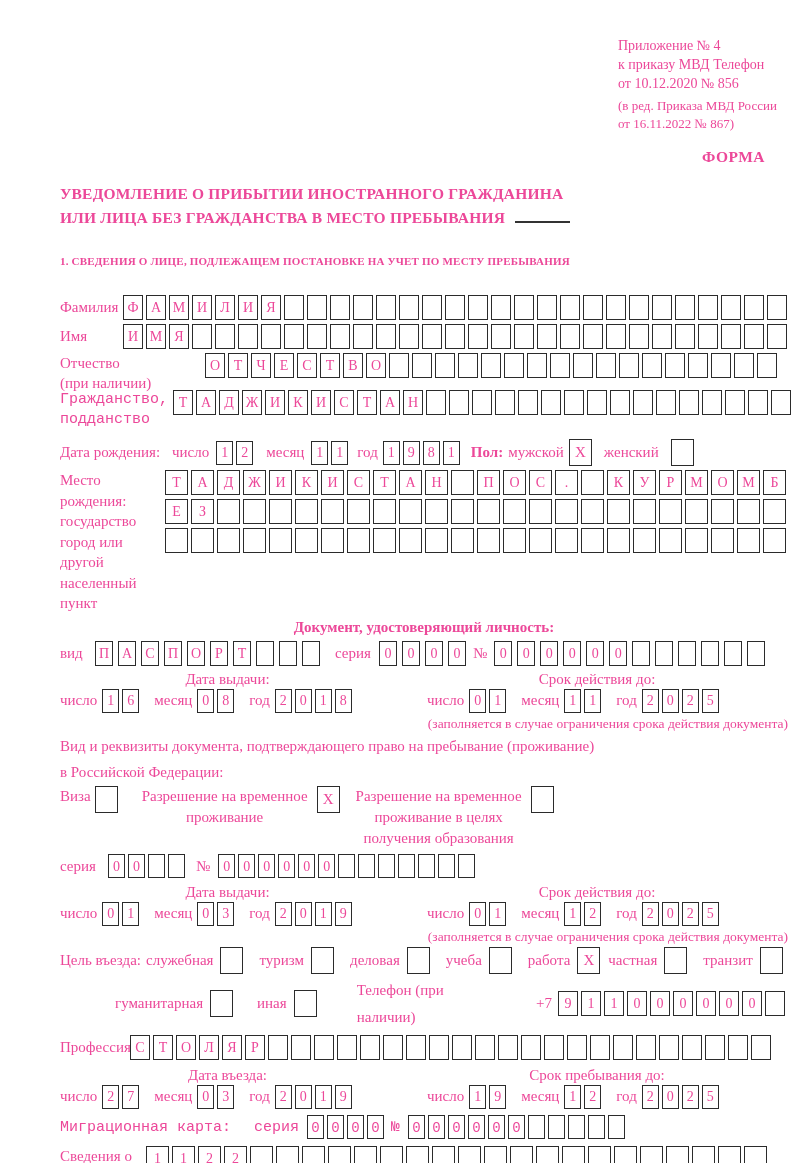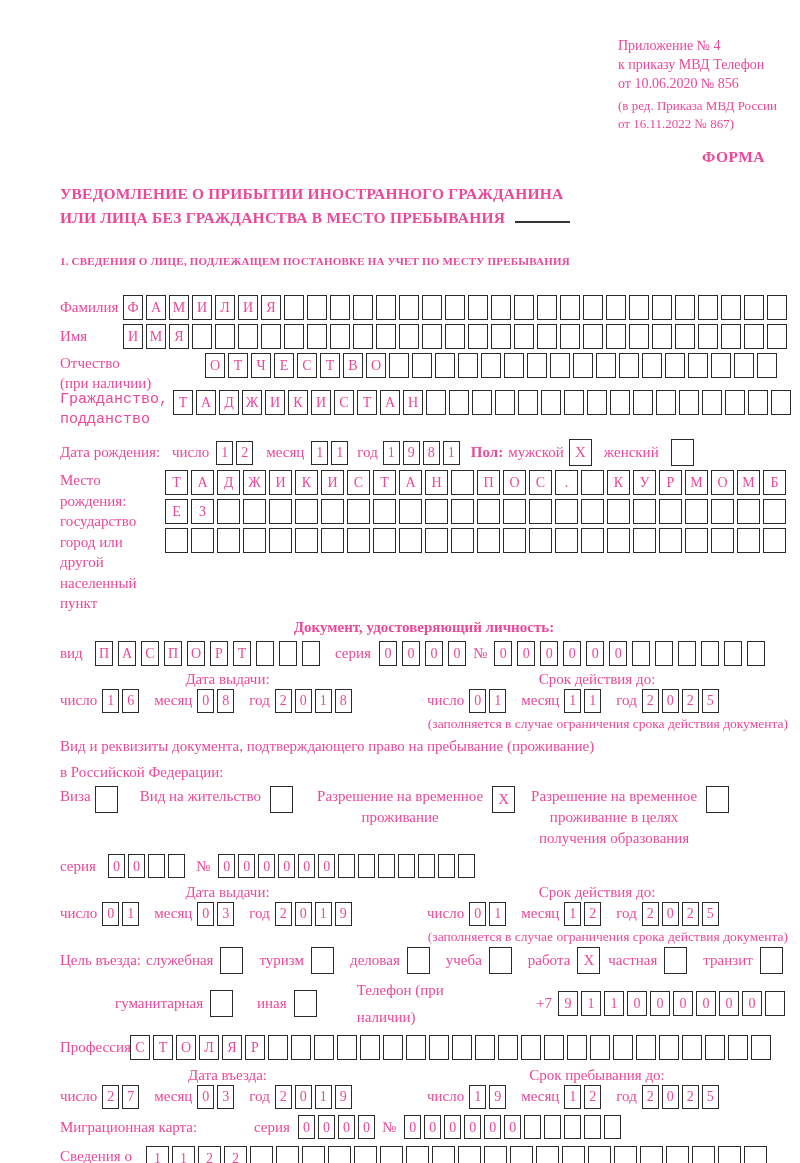--- a/index.html
+++ b/index.html
@@ -49,21 +49,21 @@
   .inl{line-height:27px;}
 </style>
 </head>
 <body>
 
 <div class="page">
 
   <div class="appendix">
     <div>Приложение № 4</div>
     <div>к приказу МВД Телефон</div>
-    <div>от 10.06.2020 № 856</div>
+    <div>от 10.12.2020 № 856</div>
     <div class="edition">
       <div>(в ред. Приказа МВД России</div>
       <div>от 16.11.2022 № 867)</div>
     </div>
   </div>
 
   <div class="forma">ФОРМА</div>
 
   <div class="title">
     <div>УВЕДОМЛЕНИЕ О ПРИБЫТИИ ИНОСТРАННОГО ГРАЖДАНИНА</div>
@@ -418,26 +418,20 @@
   <div style="margin-top:4px;line-height:20px;">Вид и реквизиты документа, подтверждающего право на пребывание (проживание)</div>
   <div style="margin-top:6px;line-height:20px;">в Российской Федерации:</div>
 
   <div class="frow" style="margin-top:4px;">
     <div class="opt">
       <div class="optlines">
           <div>Виза</div>
         </div>
       <span class="box" style="margin-left:4px;"></span>
     </div>
-    <div class="opt" style="margin-left:22px;">
-      <div class="optlines">
-          <div>Вид на жительство</div>
-        </div>
-      <span class="box"></span>
-    </div>
     <div class="opt" style="margin-left:24px;">
       <div class="optlines">
         <div>Разрешение на временное</div>
         <div>проживание</div>
       </div>
       <span class="box">X</span>
     </div>
     <div class="opt" style="margin-left:16px;">
       <div class="optlines">
         <div>Разрешение на временное</div>
@@ -635,21 +629,21 @@
         <div class="cells sp2">
             <span class="cell">2</span>
             <span class="cell">0</span>
             <span class="cell">2</span>
             <span class="cell">5</span>
           </div>
       </div>
     </div>
   </div>
 
-  <div class="frow" style="margin-top:5px;align-items:center;">
+  <div class="frow" style="margin-top:5px;align-items:center;font-family:Liberation Mono, monospace;">
     <span style="width:172px;">Миграционная карта:</span>
     <span class="inl" style="margin-left:22px;">серия</span>
     <div class="cells sp2" style="margin-left:8px;">
         <span class="cell">0</span>
         <span class="cell">0</span>
         <span class="cell">0</span>
         <span class="cell">0</span>
       </div>
     <span class="inl" style="margin-left:4px;">№</span>
     <div class="cells sp2" style="margin-left:8px;">

